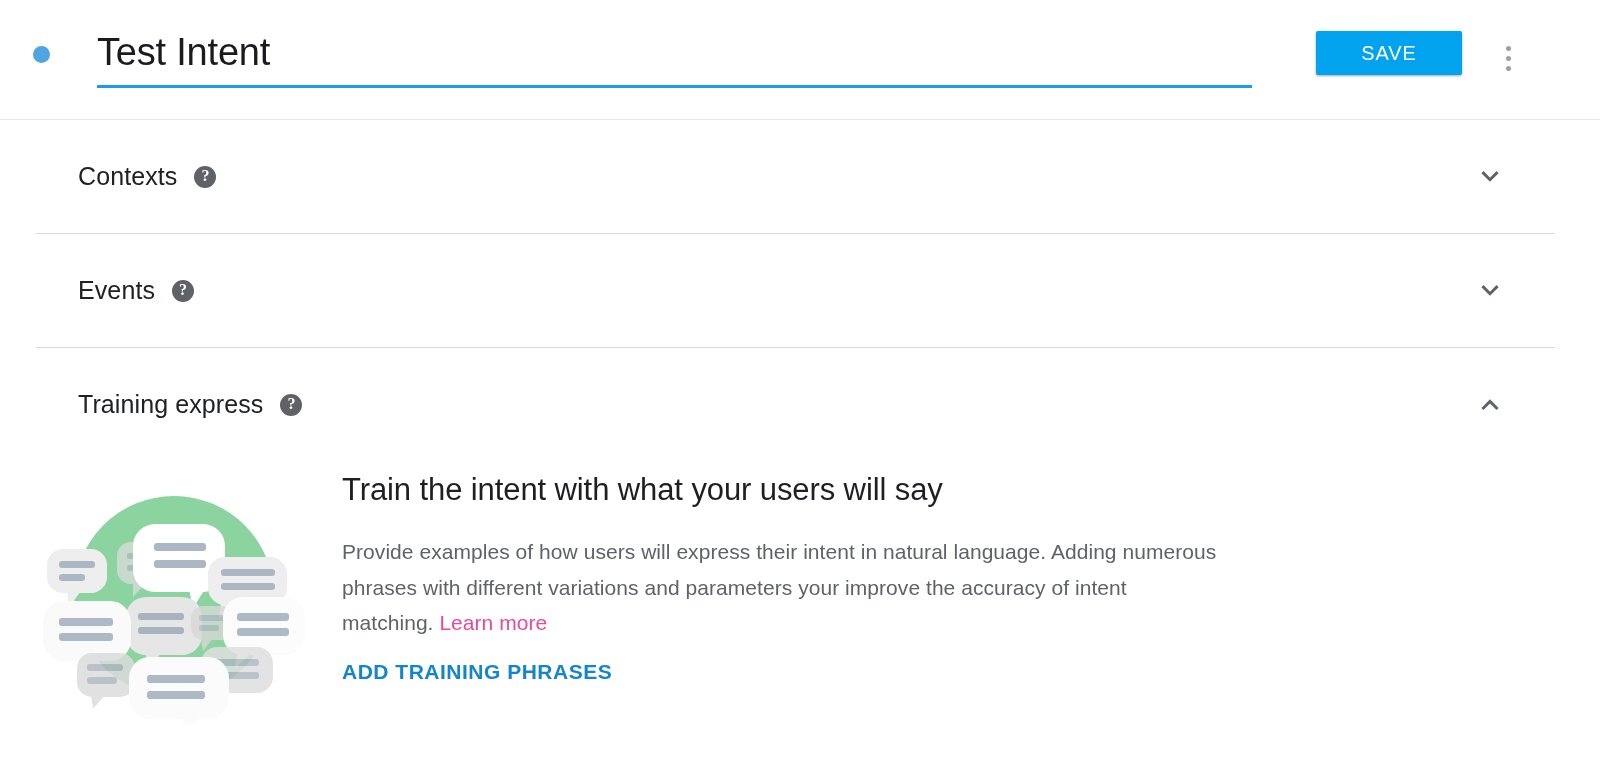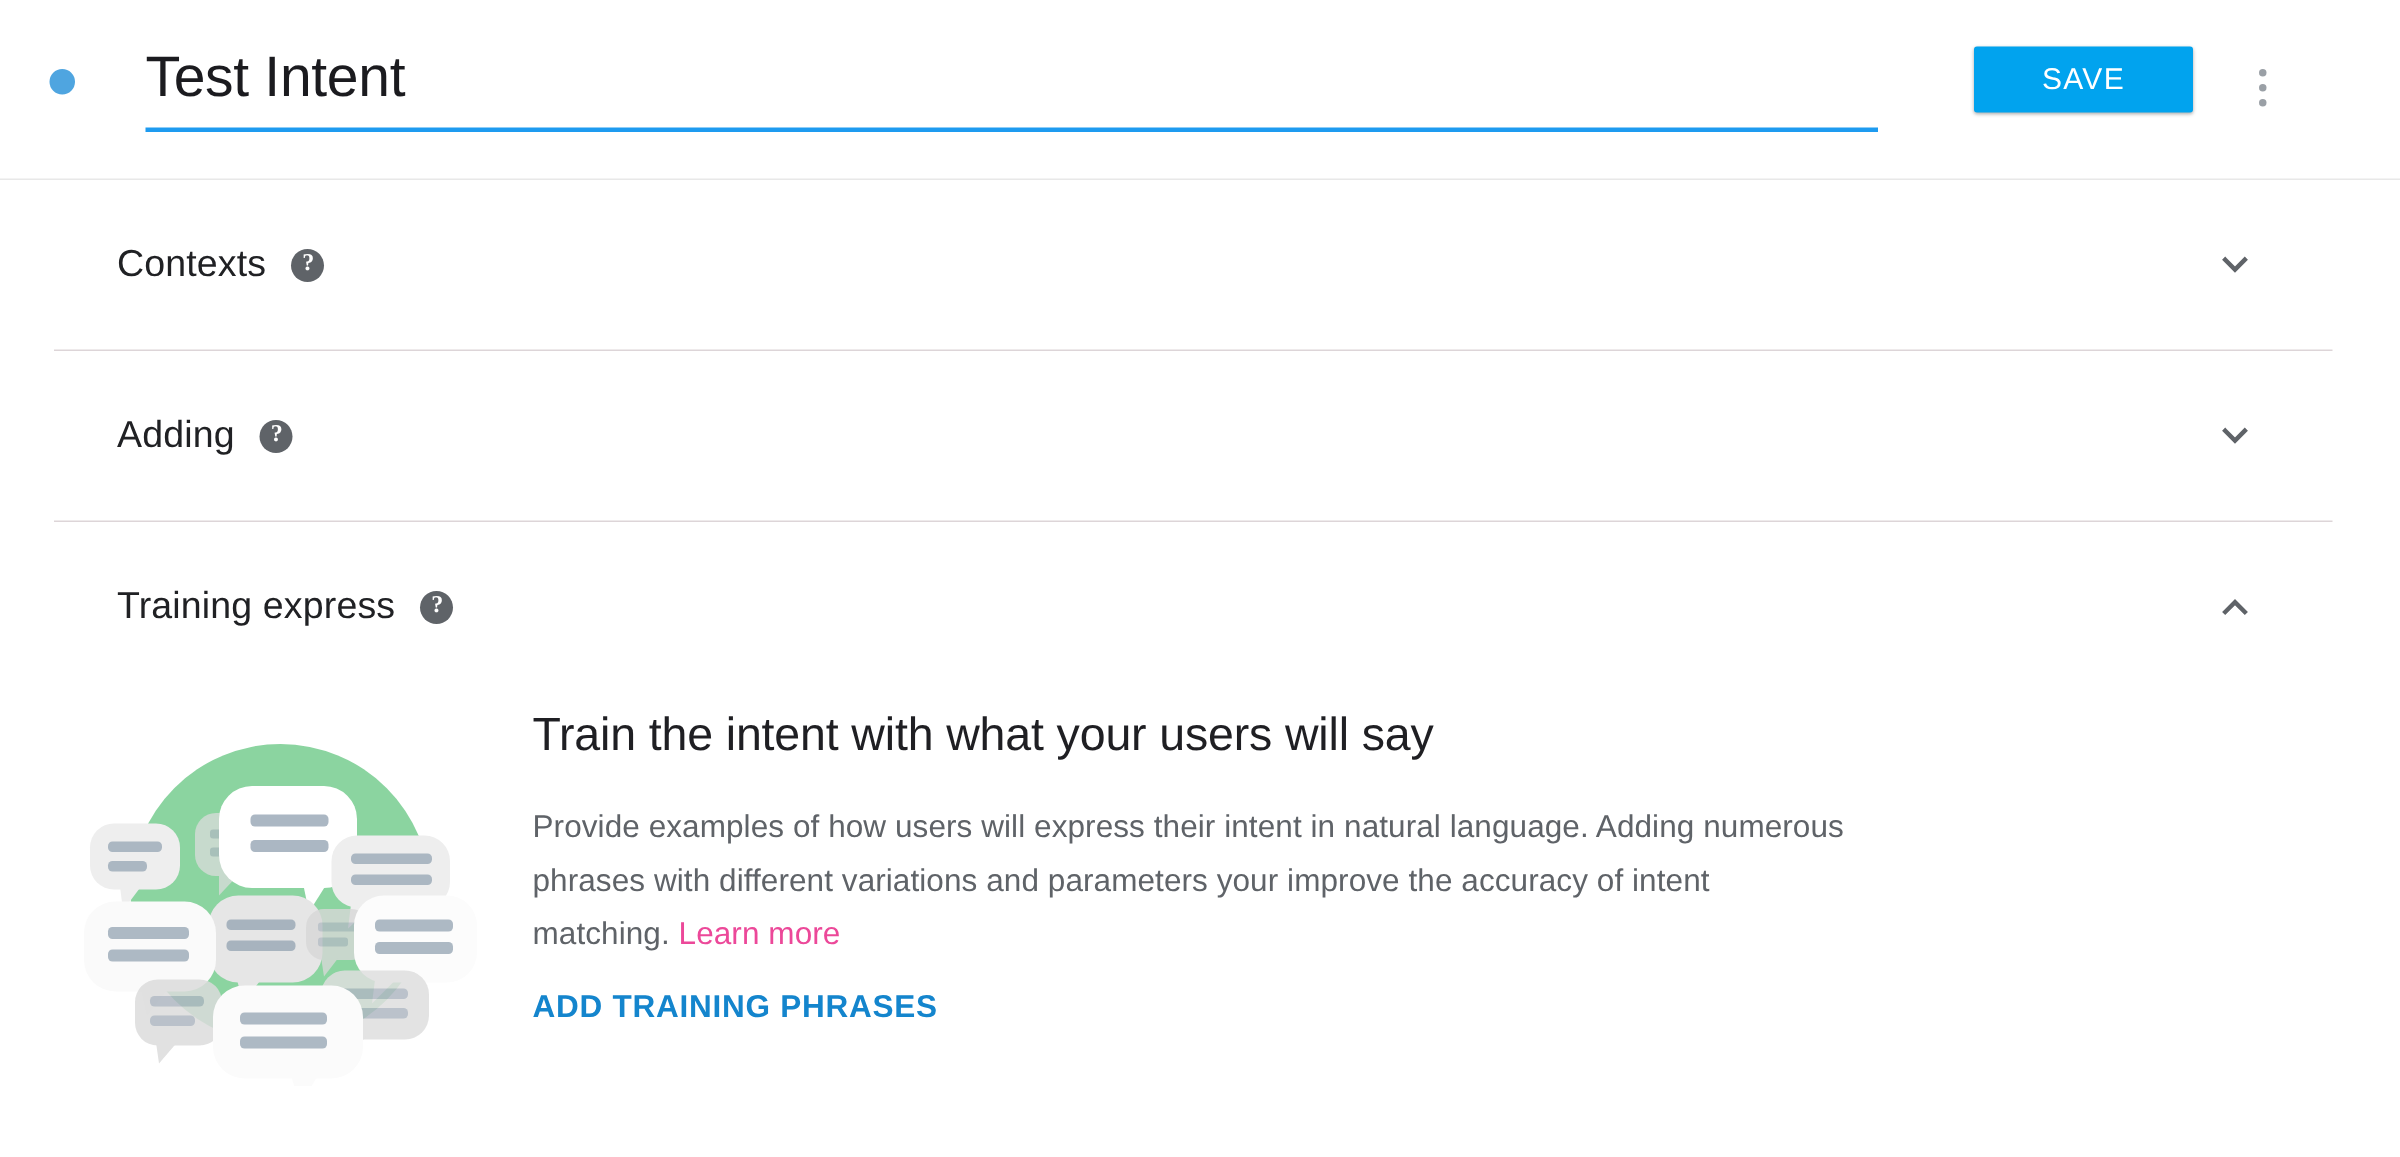--- a/index.html
+++ b/index.html
@@ -159,21 +159,21 @@
     height: 1px;
     background: #ddd5d8;
     margin-left: 36px;
     margin-right: 45px;
   }
 
   
   .tp-body {
     position: relative;
     display: flex;
-    padding-left: 54px;
+    padding-left: 41px;
     padding-top: 2px;
   }
 
   .illustration {
     width: 265px;
     height: 255px;
     flex: none;
     position: relative;
     margin-top: 6px;
     margin-left: 0px;
@@ -252,21 +252,21 @@
       <span class="help-icon">?</span>
       <span class="chevron">
         <svg width="34" height="34" viewBox="0 0 24 24" aria-hidden="true">
           <path d="M7.4 9.3 L12 13.9 L16.6 9.3" fill="none" stroke="#5f6368" stroke-width="2.1" stroke-linecap="square"></path>
         </svg>
       </span>
     </div>
     <div class="divider"></div>
 
     <div class="section-row">
-      <span class="section-title">Adding</span>
+      <span class="section-title">Events</span>
       <span class="help-icon">?</span>
       <span class="chevron">
         <svg width="34" height="34" viewBox="0 0 24 24" aria-hidden="true">
           <path d="M7.4 9.3 L12 13.9 L16.6 9.3" fill="none" stroke="#5f6368" stroke-width="2.1" stroke-linecap="square"></path>
         </svg>
       </span>
     </div>
     <div class="divider"></div>
 
     <div class="section-row">

